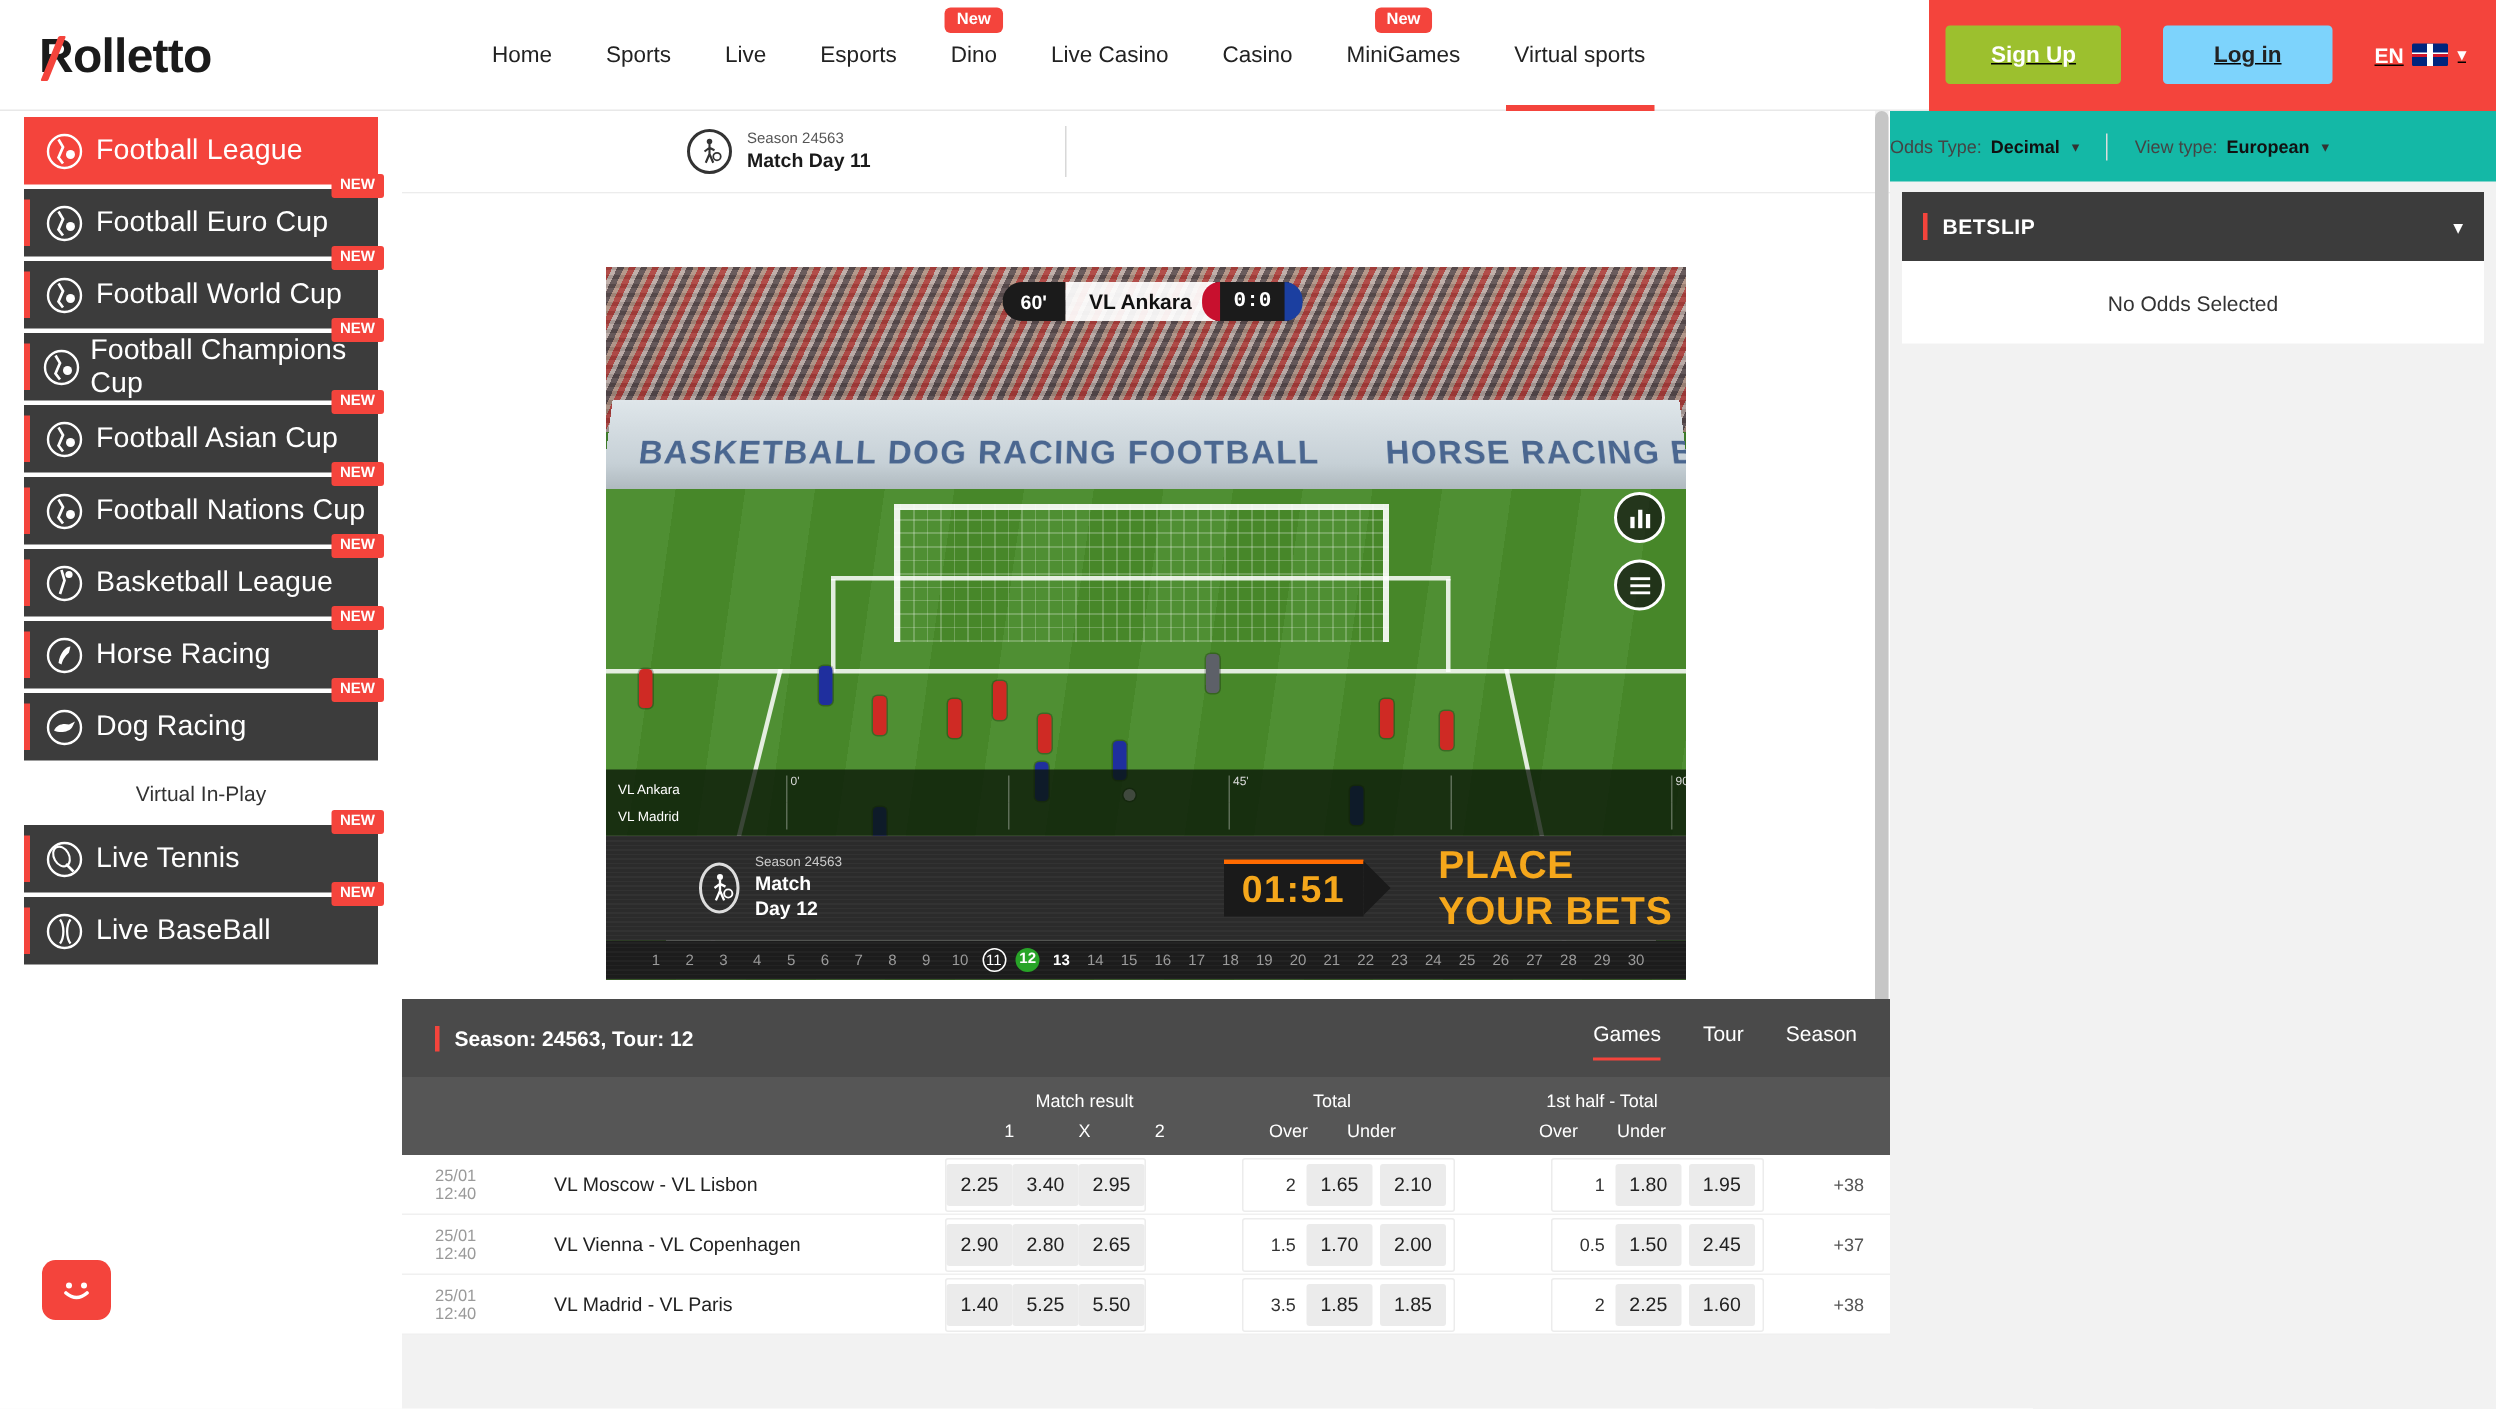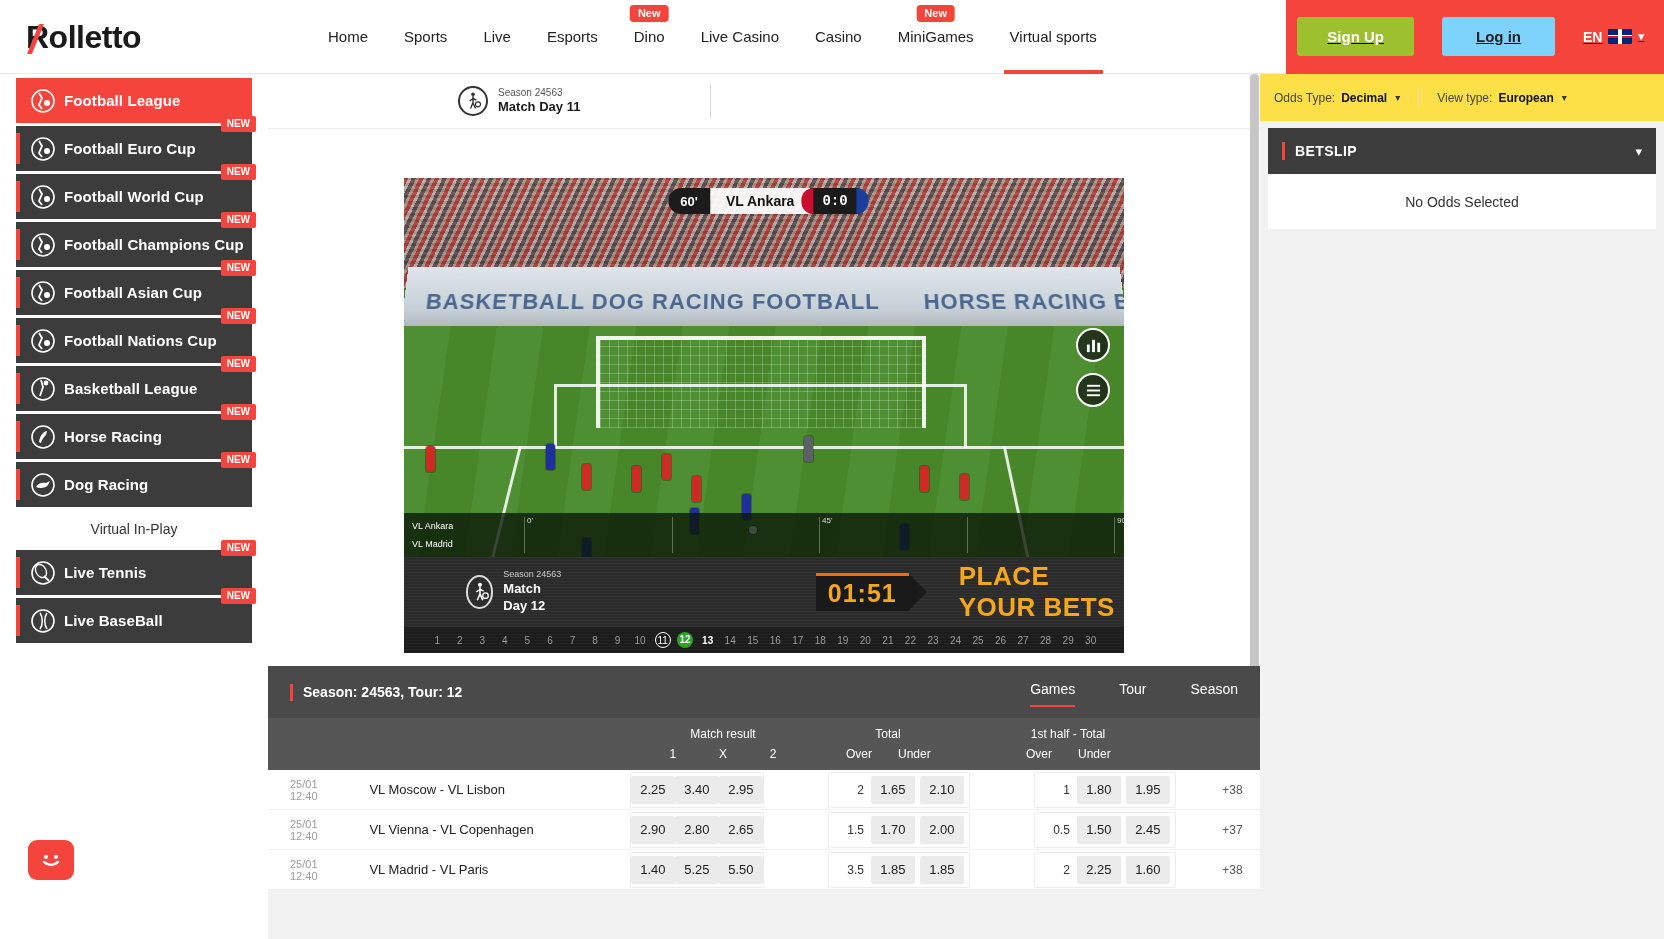--- a/index.html
+++ b/index.html
@@ -101,21 +101,21 @@
   .side-accent {
     position: absolute; left: 0; top: 7px; width: 4px; height: 31px;
     background: #f4443c;
   }
   .side-icon {
     width: 42px; display: flex; align-items: center; justify-content: center;
     margin-left: 6px;
   }
   .side-icon svg { display: block; }
   .side-label {
-    color: #fff; font-size: 15px; letter-spacing: 0.1px; font-weight: bold;
+    color: #fff; font-size: 19px; letter-spacing: 0.1px;
   }
   .side-new {
     position: absolute; right: -4px; top: -10px;
     background: #f4443c; color: #fff; font-size: 10px; font-weight: bold;
     padding: 2px 6px; line-height: 1.2; border-radius: 2px;
   }
   .side-section {
     height: 38px; display: flex; align-items: center; justify-content: center;
     font-size: 14px; color: #333; margin-bottom: 2px;
   }
@@ -304,21 +304,21 @@
   .odds {
     position: absolute; top: 666px; left: 268px; width: 992px; height: 273px;
     background: #f2f2f2;
   }
   .odds-head {
     height: 52px; background: #4a4a4a; display: flex; align-items: center;
     padding: 0 22px;
   }
   .oh-accent { width: 3px; height: 17px; background: #f4443c; margin-right: 10px; }
   .oh-title { color: #fff; font-size: 14px; font-weight: bold; }
-  .oh-tabs { margin-left: auto; display: flex; gap: 44px; }
+  .oh-tabs { margin-left: auto; display: flex; gap: 28px; }
   .oh-tab {
     position: relative; color: #fff; font-size: 14px; cursor: pointer;
     padding-bottom: 6px;
   }
   .oh-tab.active::after {
     content: ""; position: absolute; left: 0; right: 0; bottom: -4px;
     height: 2px; background: #f4443c;
   }
   .cols-head {
     height: 52px; background: #565656; display: flex; align-items: stretch;
@@ -357,22 +357,22 @@
   .o-line { font-size: 12px; color: #333; min-width: 26px; text-align: right; margin-right: 2px; }
   .o-more { width: 70px; text-align: center; font-size: 12px; color: #555; cursor: pointer; }
   .gap { width: 8px; }
 
   
   .right {
     position: absolute; top: 74px; left: 1260px; width: 404px; height: 865px;
     background: #f2f2f2;
   }
   .odds-type-bar {
-    height: 47px; background: #fde047; display: flex; align-items: center;
-    padding: 0 14px; font-size: 12px; color: #333; gap: 6px;
+    height: 47px; background: #14b8a6; display: flex; align-items: center;
+    padding: 0 0; font-size: 12px; color: #333; gap: 6px;
   }
   .ot-label { color: #444; }
   .ot-val { font-weight: bold; color: #111; }
   .ot-caret { font-size: 10px; color: #333; margin-left: 2px; }
   .ot-sep { width: 1px; height: 18px; background: #dcdcdc; margin: 0 12px; }
   .betslip-head {
     margin: 7px 8px 0 8px; height: 46px; background: #3c3c3c;
     display: flex; align-items: center; padding: 0 14px;
   }
   .bs-accent { width: 3px; height: 18px; background: #f4443c; margin-right: 10px; }

